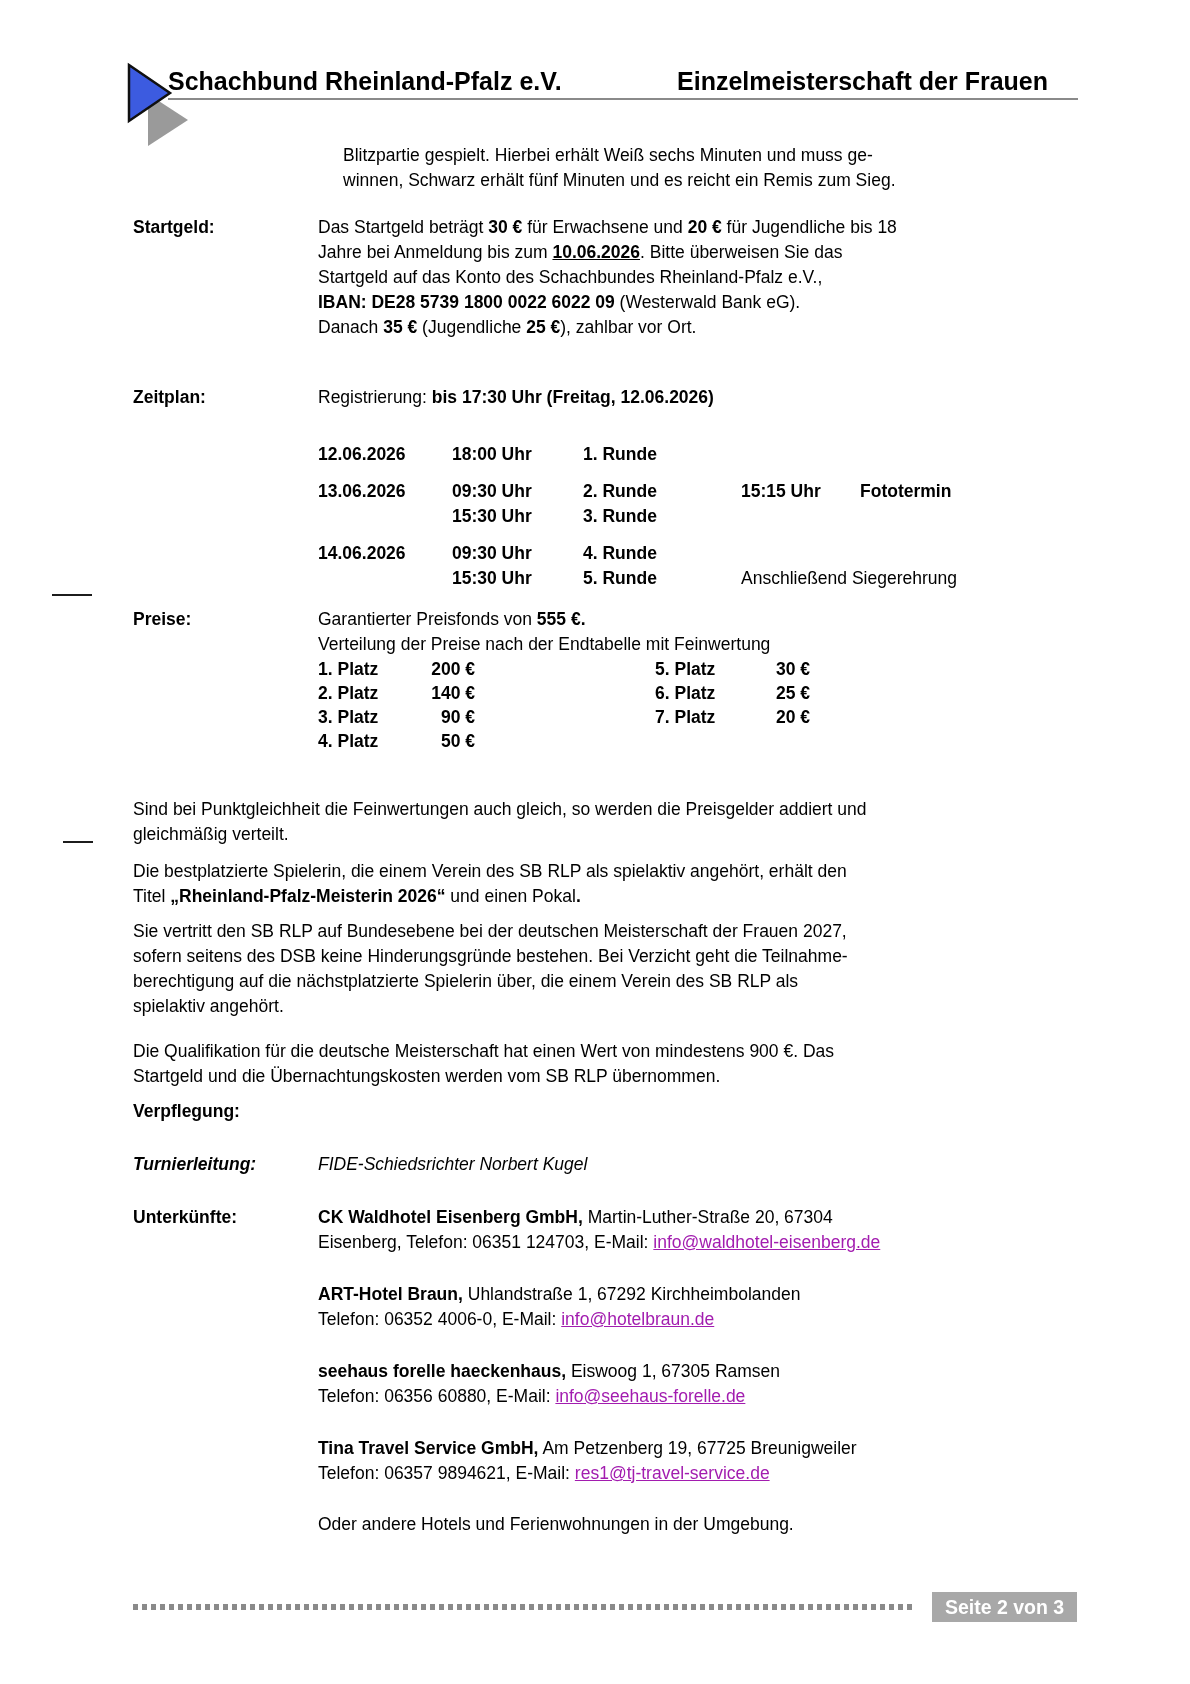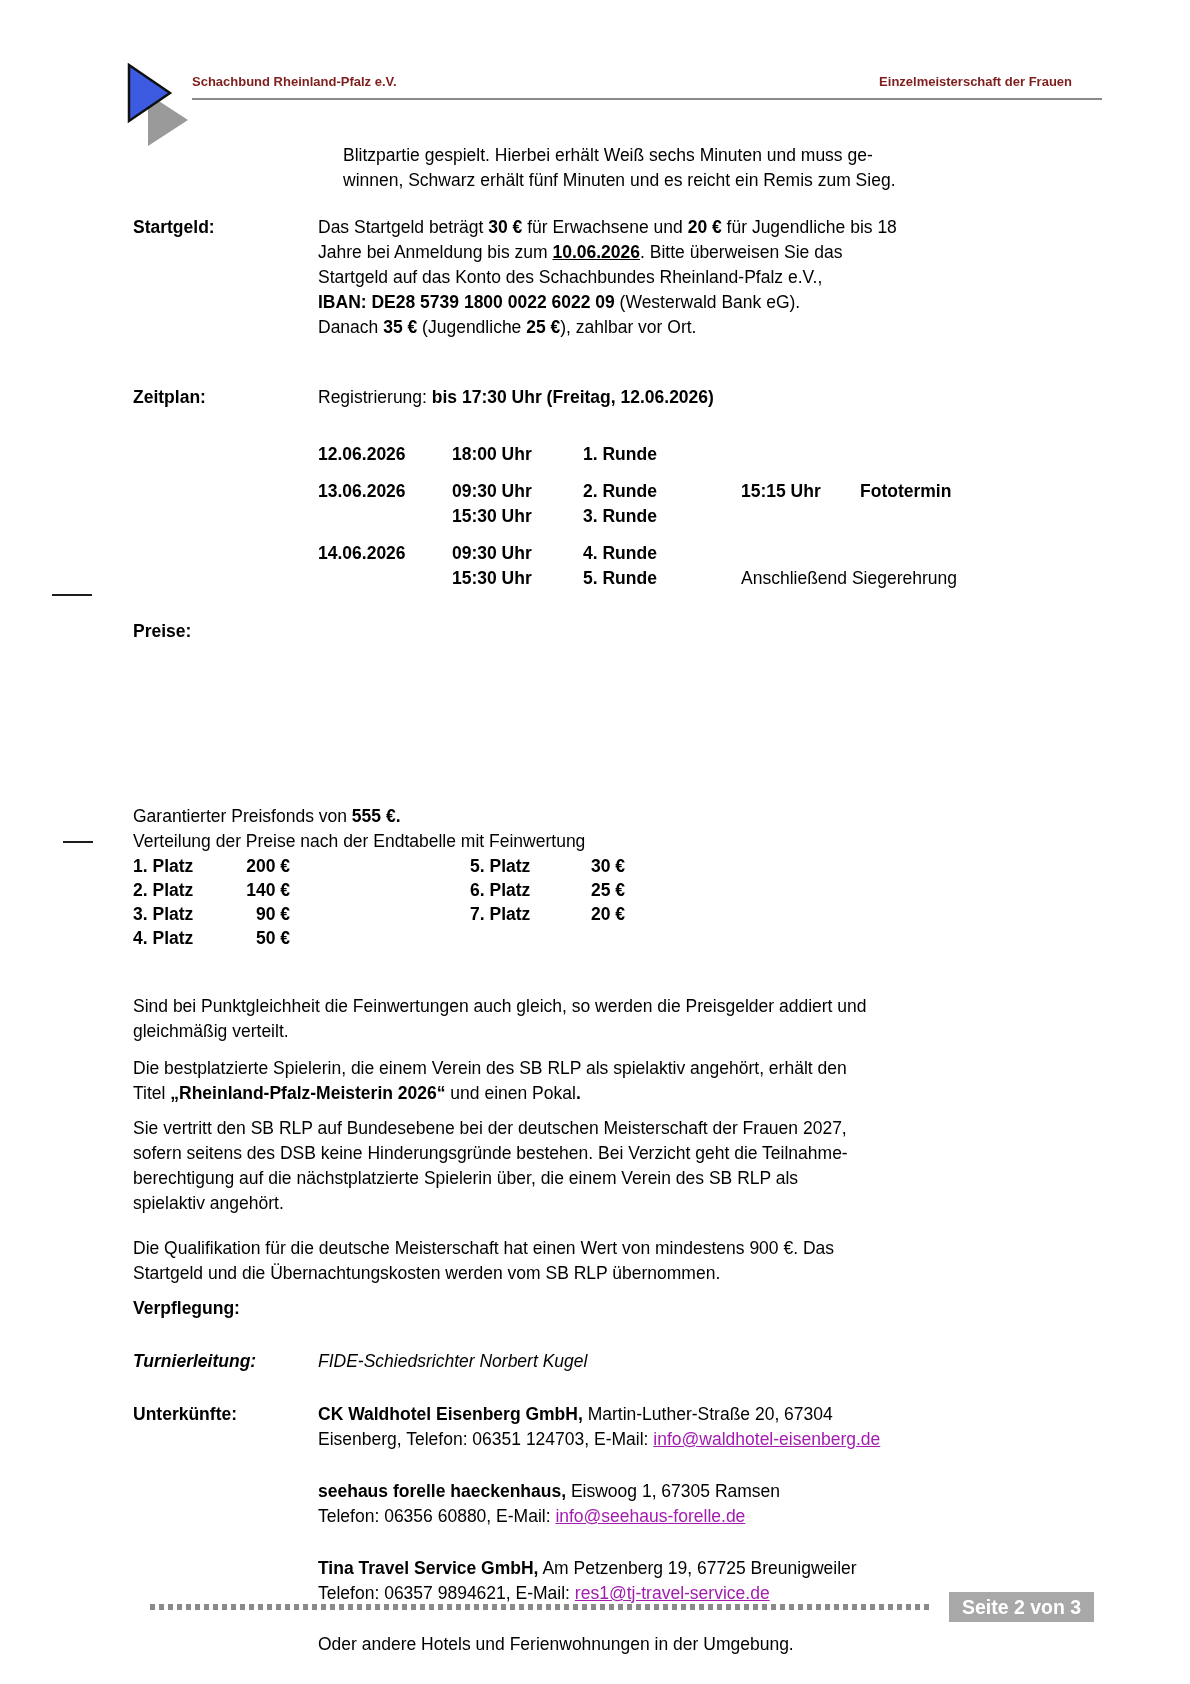--- a/index.html
+++ b/index.html
@@ -7,21 +7,21 @@
   body { font-family:"Liberation Sans","DejaVu Sans",sans-serif; }
   .page { position:relative; width:1190px; height:1684px; background:#ffffff; overflow:hidden;
           color:#000; font-size:17.5px; line-height:25px; margin:0 auto; }
   .b { font-weight:700; }
   .u { text-decoration:underline; }
   a.link { color:#a21caf; text-decoration:underline; cursor:pointer; }
 
   
   .header-bar { position:absolute; left:168px; top:64px; width:910px; height:36px;
                 border-bottom:2px solid #8a8a8a; display:flex; justify-content:space-between;
-                align-items:flex-end; padding-bottom:4px; font-size:13px; font-weight:700; color:#7f1d1d;margin-left:24px; }
+                align-items:flex-end; padding-bottom:4px; font-size:25px; font-weight:700; color:#000000; }
   .header-right { margin-right:30px; }
   .logo { position:absolute; left:124px; top:62px; width:72px; height:88px; }
 
   
   .fold-mark { position:absolute; border-top:2px solid #1c1c1c; }
   .fm1 { left:52px; top:594px; width:40px; }
   .fm2 { left:63px; top:841px; width:30px; }
 
   main { position:absolute; left:0; top:0; width:100%; padding:0 16px 0 133px; }
   .rich { white-space:nowrap; }
@@ -35,41 +35,41 @@
   .sec-startgeld { margin-top:22px; }
   .sec-zeitplan  { margin-top:45px;justify-content:center; }
   .schedule { margin-top:32px; }
   .sched-group + .sched-group { margin-top:12px; }
   .sched-row { display:flex; white-space:nowrap; }
   .c-date  { flex:0 0 134px; width:134px; }
   .c-time  { flex:0 0 131px; width:131px; }
   .c-round { flex:0 0 158px; width:158px; }
   .c-extra { flex:0 0 119px; width:119px; }
 
-  .sec-preise { margin-top:28px;flex-direction:column; }
+  .sec-preise { margin-top:16px; }
   .prize-table { line-height:24px; }
   .prize-row { display:flex; white-space:nowrap; font-weight:700; }
   .p-place  { flex:0 0 90px;  width:90px; }
   .p-amount { flex:0 0 67px;  width:67px;  text-align:right; }
   .p-gap    { flex:0 0 180px; width:180px; }
   .p-amount2{ flex:0 0 65px;  width:65px;  text-align:right; }
 
   .p1 { margin-top:44px; }
   .p2 { margin-top:12px; }
   .p3 { margin-top:10px; }
   .p4 { margin-top:20px; }
 
   .sec-verpflegung   { margin-top:10px; }
   .sec-turnier       { margin-top:28px;font-style:italic; }
   .sec-unterkuenfte  { margin-top:28px; }
   .hotel + .hotel { margin-top:27px; }
   .closing { margin-top:26px; }
 
   
-  .footer { position:absolute; left:150px; top:1592px; width:944px; display:flex; align-items:center; }
+  .footer { position:absolute; left:133px; top:1592px; width:944px; display:flex; align-items:center; }
   .dots { flex:1 1 auto; height:6px; margin-right:19px;
           background:repeating-linear-gradient(90deg,#8a8a8a 0 5px,transparent 5px 9px); }
   .badge { flex:0 0 auto; min-width:145px; height:30px; padding:0 10px; background:#a8a8a8;
            color:#ffffff; font-weight:700; font-size:19.5px; line-height:30px; text-align:center; }
 </style>
 </head>
 <body>
 
 <div class="page">
 
@@ -187,20 +187,21 @@
     <section class="row sec-turnier">
       <div class="label">Turnierleitung:</div>
       <div class="content">FIDE-Schiedsrichter Norbert Kugel</div>
     </section>
 
     <section class="row sec-unterkuenfte">
       <div class="label">Unterkünfte:</div>
       <div class="content">
         <div>
             <div class="hotel rich"><span class="b">CK Waldhotel Eisenberg GmbH,</span><span> Martin-Luther-Straße 20, 67304</span><br><span>Eisenberg, Telefon: 06351 124703, E-Mail: </span><a class="link" href="#">info@waldhotel-eisenberg.de</a></div>
+            <div class="hotel rich"><span class="b">ART-Hotel Braun,</span><span> Uhlandstraße 1, 67292 Kirchheimbolanden</span><br><span>Telefon: 06352 4006-0, E-Mail: </span><a class="link" href="#">info@hotelbraun.de</a></div>
             <div class="hotel rich"><span class="b">seehaus forelle haeckenhaus,</span><span> Eiswoog 1, 67305 Ramsen</span><br><span>Telefon: 06356 60880, E-Mail: </span><a class="link" href="#">info@seehaus-forelle.de</a></div>
             <div class="hotel rich"><span class="b">Tina Travel Service GmbH,</span><span> Am Petzenberg 19, 67725 Breunigweiler</span><br><span>Telefon: 06357 9894621, E-Mail: </span><a class="link" href="#">res1@tj-travel-service.de</a></div>
           </div>
         <div class="closing">Oder andere Hotels und Ferienwohnungen in der Umgebung.</div>
       </div>
     </section>
 
   </main>
 
   <div class="footer">

